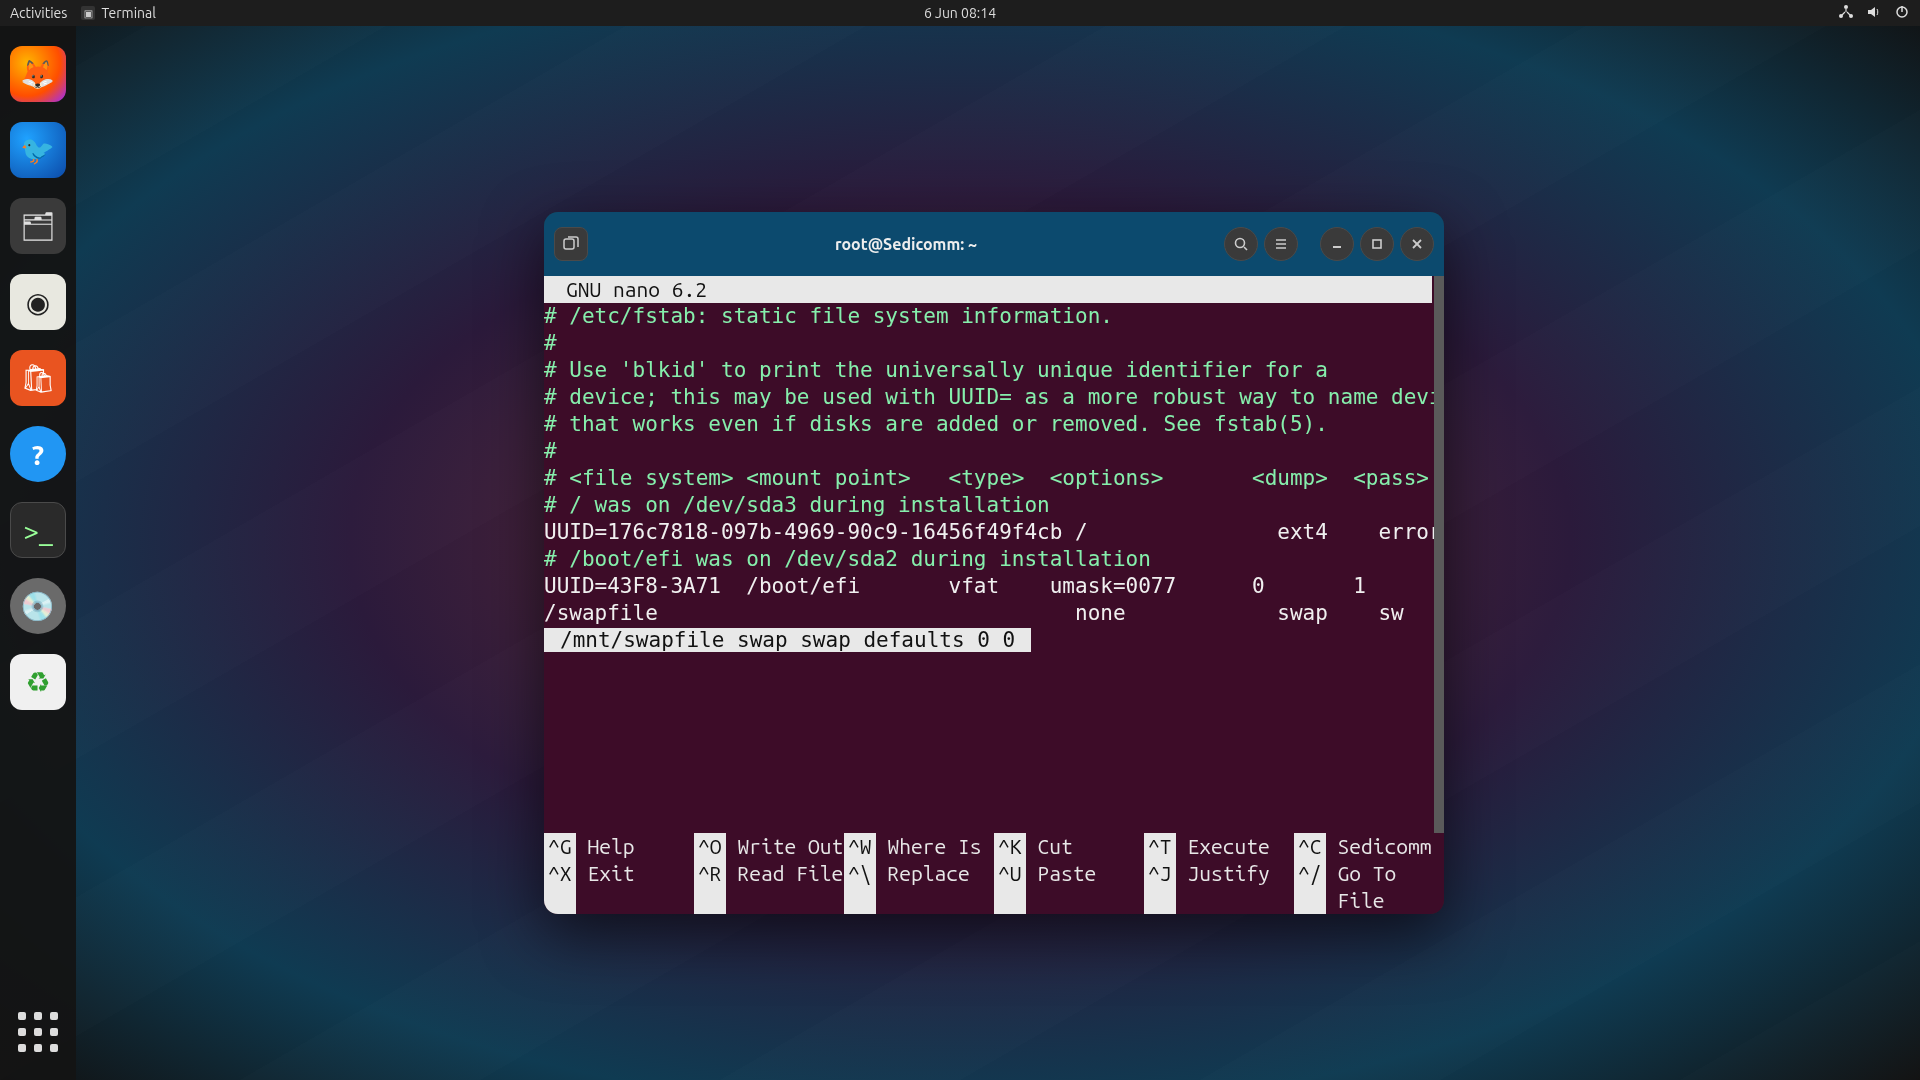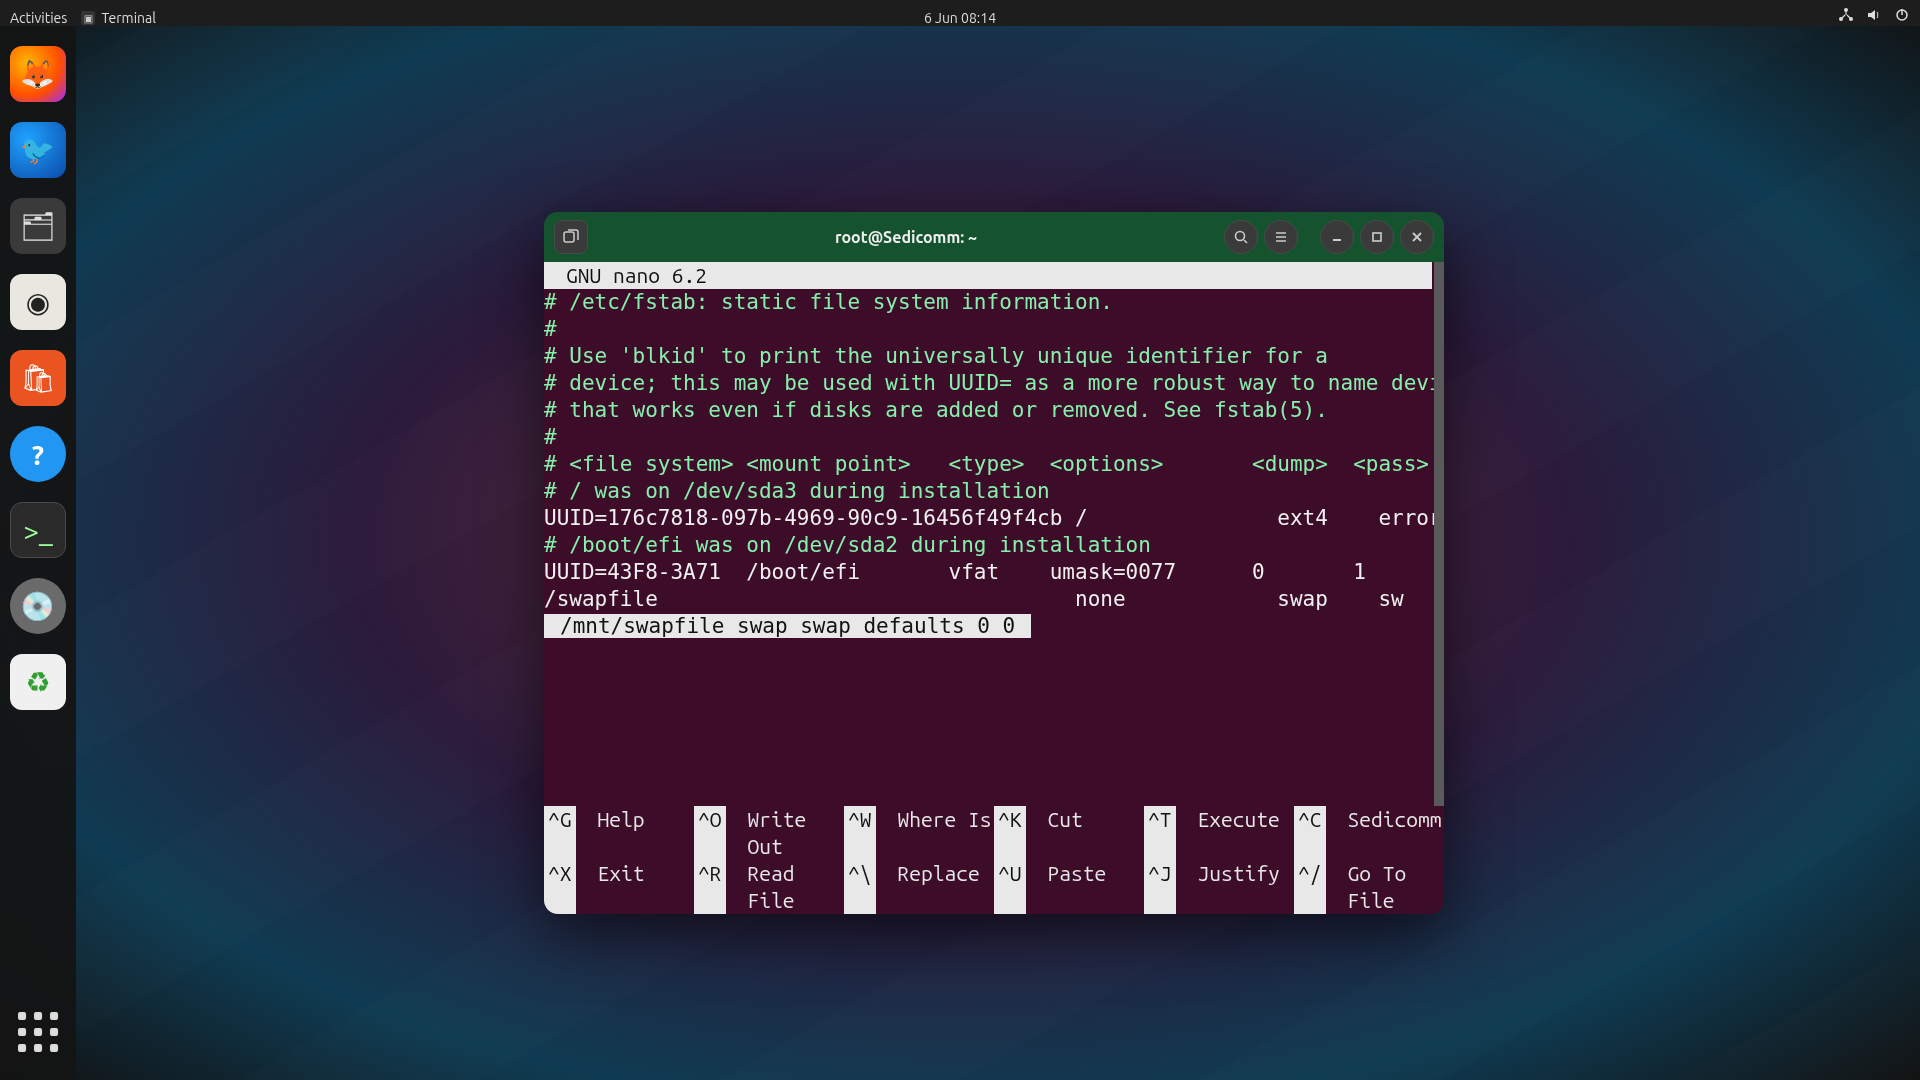--- a/index.html
+++ b/index.html
@@ -28,21 +28,21 @@
   opacity: 0.2;
   z-index: 0;
 }
 .topbar {
   position: relative;
   z-index: 5;
   height: 26px;
   background: #1d1d1d;
   color: #ddd;
   display: flex;
-  align-items: flex-end;
+  align-items: center;
   font-size: 14px;
   padding: 0 10px;
 }
 .topbar .left { display: flex; gap: 14px; align-items: center; }
 .topbar .center { position: absolute; left: 50%; transform: translateX(-50%); }
 .topbar .right { margin-left: auto; display: flex; gap: 12px; align-items: center; }
 .topbar .app { display: flex; align-items: center; gap: 6px; }
 .topbar .app-icon { width: 14px; height: 14px; background:#333; border-radius:2px; display:inline-flex; align-items:center; justify-content:center; color:#ccc; font-size:10px; }
 .topbar .tray-icon svg { width:16px; height:16px; fill:#ddd; }
 .dock {
@@ -87,22 +87,22 @@
   width: 900px;
   height: 702px;
   background:#2c2c2c;
   border-radius: 14px;
   box-shadow: 0 20px 60px rgba(0,0,0,0.6);
   z-index: 10;
   overflow: hidden;
   display:flex; flex-direction:column;
 }
 .titlebar {
-  height: 50px;
-  background:#14532d;
+  height: 64px;
+  background:#0c4a6e;
   display:flex; align-items:center;
   padding: 0 10px;
 }
 .titlebar .tab-btn {
   width:34px; height:34px; border-radius:8px;
   display:flex; align-items:center; justify-content:center;
   background:#3a3a3a; color:#ccc; border:1px solid #4a4a4a;
 }
 .titlebar .title { flex:1; text-align:center; color:#eee; font-weight:bold; font-size:16px;}
 .titlebar .right-group { display:flex; gap:6px; }
@@ -139,21 +139,21 @@
 .sel-line { background:#e8e8e8; color:#111; padding:0 16px; display:inline;}
 .nano-footer {
   display:grid;
   grid-template-columns: repeat(6, 1fr);
   font-family: "Ubuntu Mono", monospace;
   font-size:21px;
   line-height:27px;
 }
 .nano-footer .cell { display:flex; }
 .nano-footer .key { background:#e8e8e8; color:#111; padding:0 4px; }
-.nano-footer .lbl { color:#e8e8e8; padding-left:22px; }
+.nano-footer .lbl { color:#e8e8e8; padding-left:12px; }
 </style>
 </head>
 <body>
 
 <div class="desktop-bg"></div>
 <div class="watermark"></div>
 
 <div class="topbar">
   <div class="left">
     <span>Activities</span>

